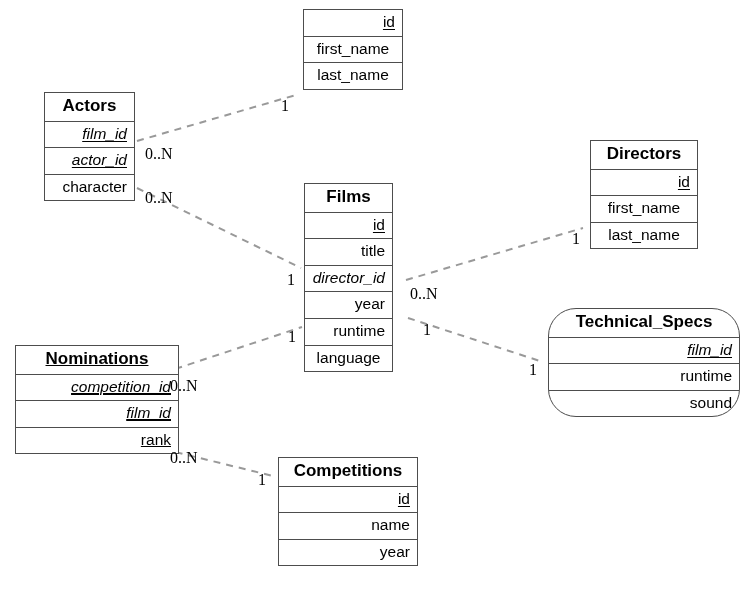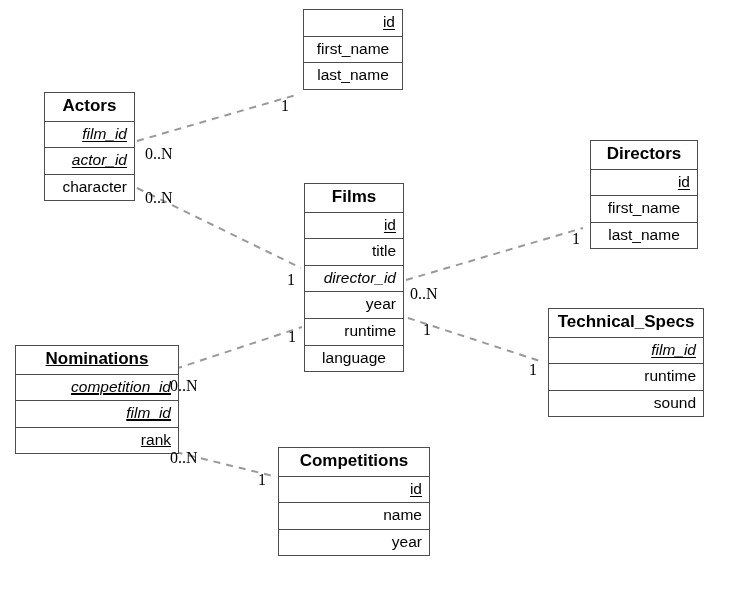--- a/index.html
+++ b/index.html
@@ -129,21 +129,21 @@
       <span class="pk">id</span>
     </div>
     <div class="attr al-center">
       <span>first_name</span>
     </div>
     <div class="attr al-center">
       <span>last_name</span>
     </div>
   </div>
 
-  <div class="entity" style="left:304px; top:183px; width:100px;">
+  <div class="entity" style="left:304px; top:183px; width:89px;">
     <div class="entity-title">Films</div>
     <div class="attr al-right sep-strong">
       <span class="pk">id</span>
     </div>
     <div class="attr al-right">
       <span>title</span>
     </div>
     <div class="attr al-right sep-strong">
       <span class="it">director_id</span>
     </div>
@@ -151,21 +151,21 @@
       <span>year</span>
     </div>
     <div class="attr al-right sep-strong">
       <span>runtime</span>
     </div>
     <div class="attr al-center">
       <span>language</span>
     </div>
   </div>
 
-  <div class="entity" style="left:548px; top:308px; width:156px;">
+  <div class="entity" style="left:548px; top:308px; width:192px;border-radius:28px;">
     <div class="entity-title">Technical_Specs</div>
     <div class="attr al-right sep-strong">
       <span class="fk">film_id</span>
     </div>
     <div class="attr al-right">
       <span>runtime</span>
     </div>
     <div class="attr al-right">
       <span>sound</span>
     </div>
@@ -177,21 +177,21 @@
       <span class="fk">competition_id</span>
     </div>
     <div class="attr al-right sep-strong">
       <span class="fk">film_id</span>
     </div>
     <div class="attr al-right">
       <span>rank</span>
     </div>
   </div>
 
-  <div class="entity" style="left:278px; top:447px; width:152px;">
+  <div class="entity" style="left:278px; top:457px; width:140px;">
     <div class="entity-title">Competitions</div>
     <div class="attr al-right sep-strong">
       <span class="pk">id</span>
     </div>
     <div class="attr al-right">
       <span>name</span>
     </div>
     <div class="attr al-right">
       <span>year</span>
     </div>

